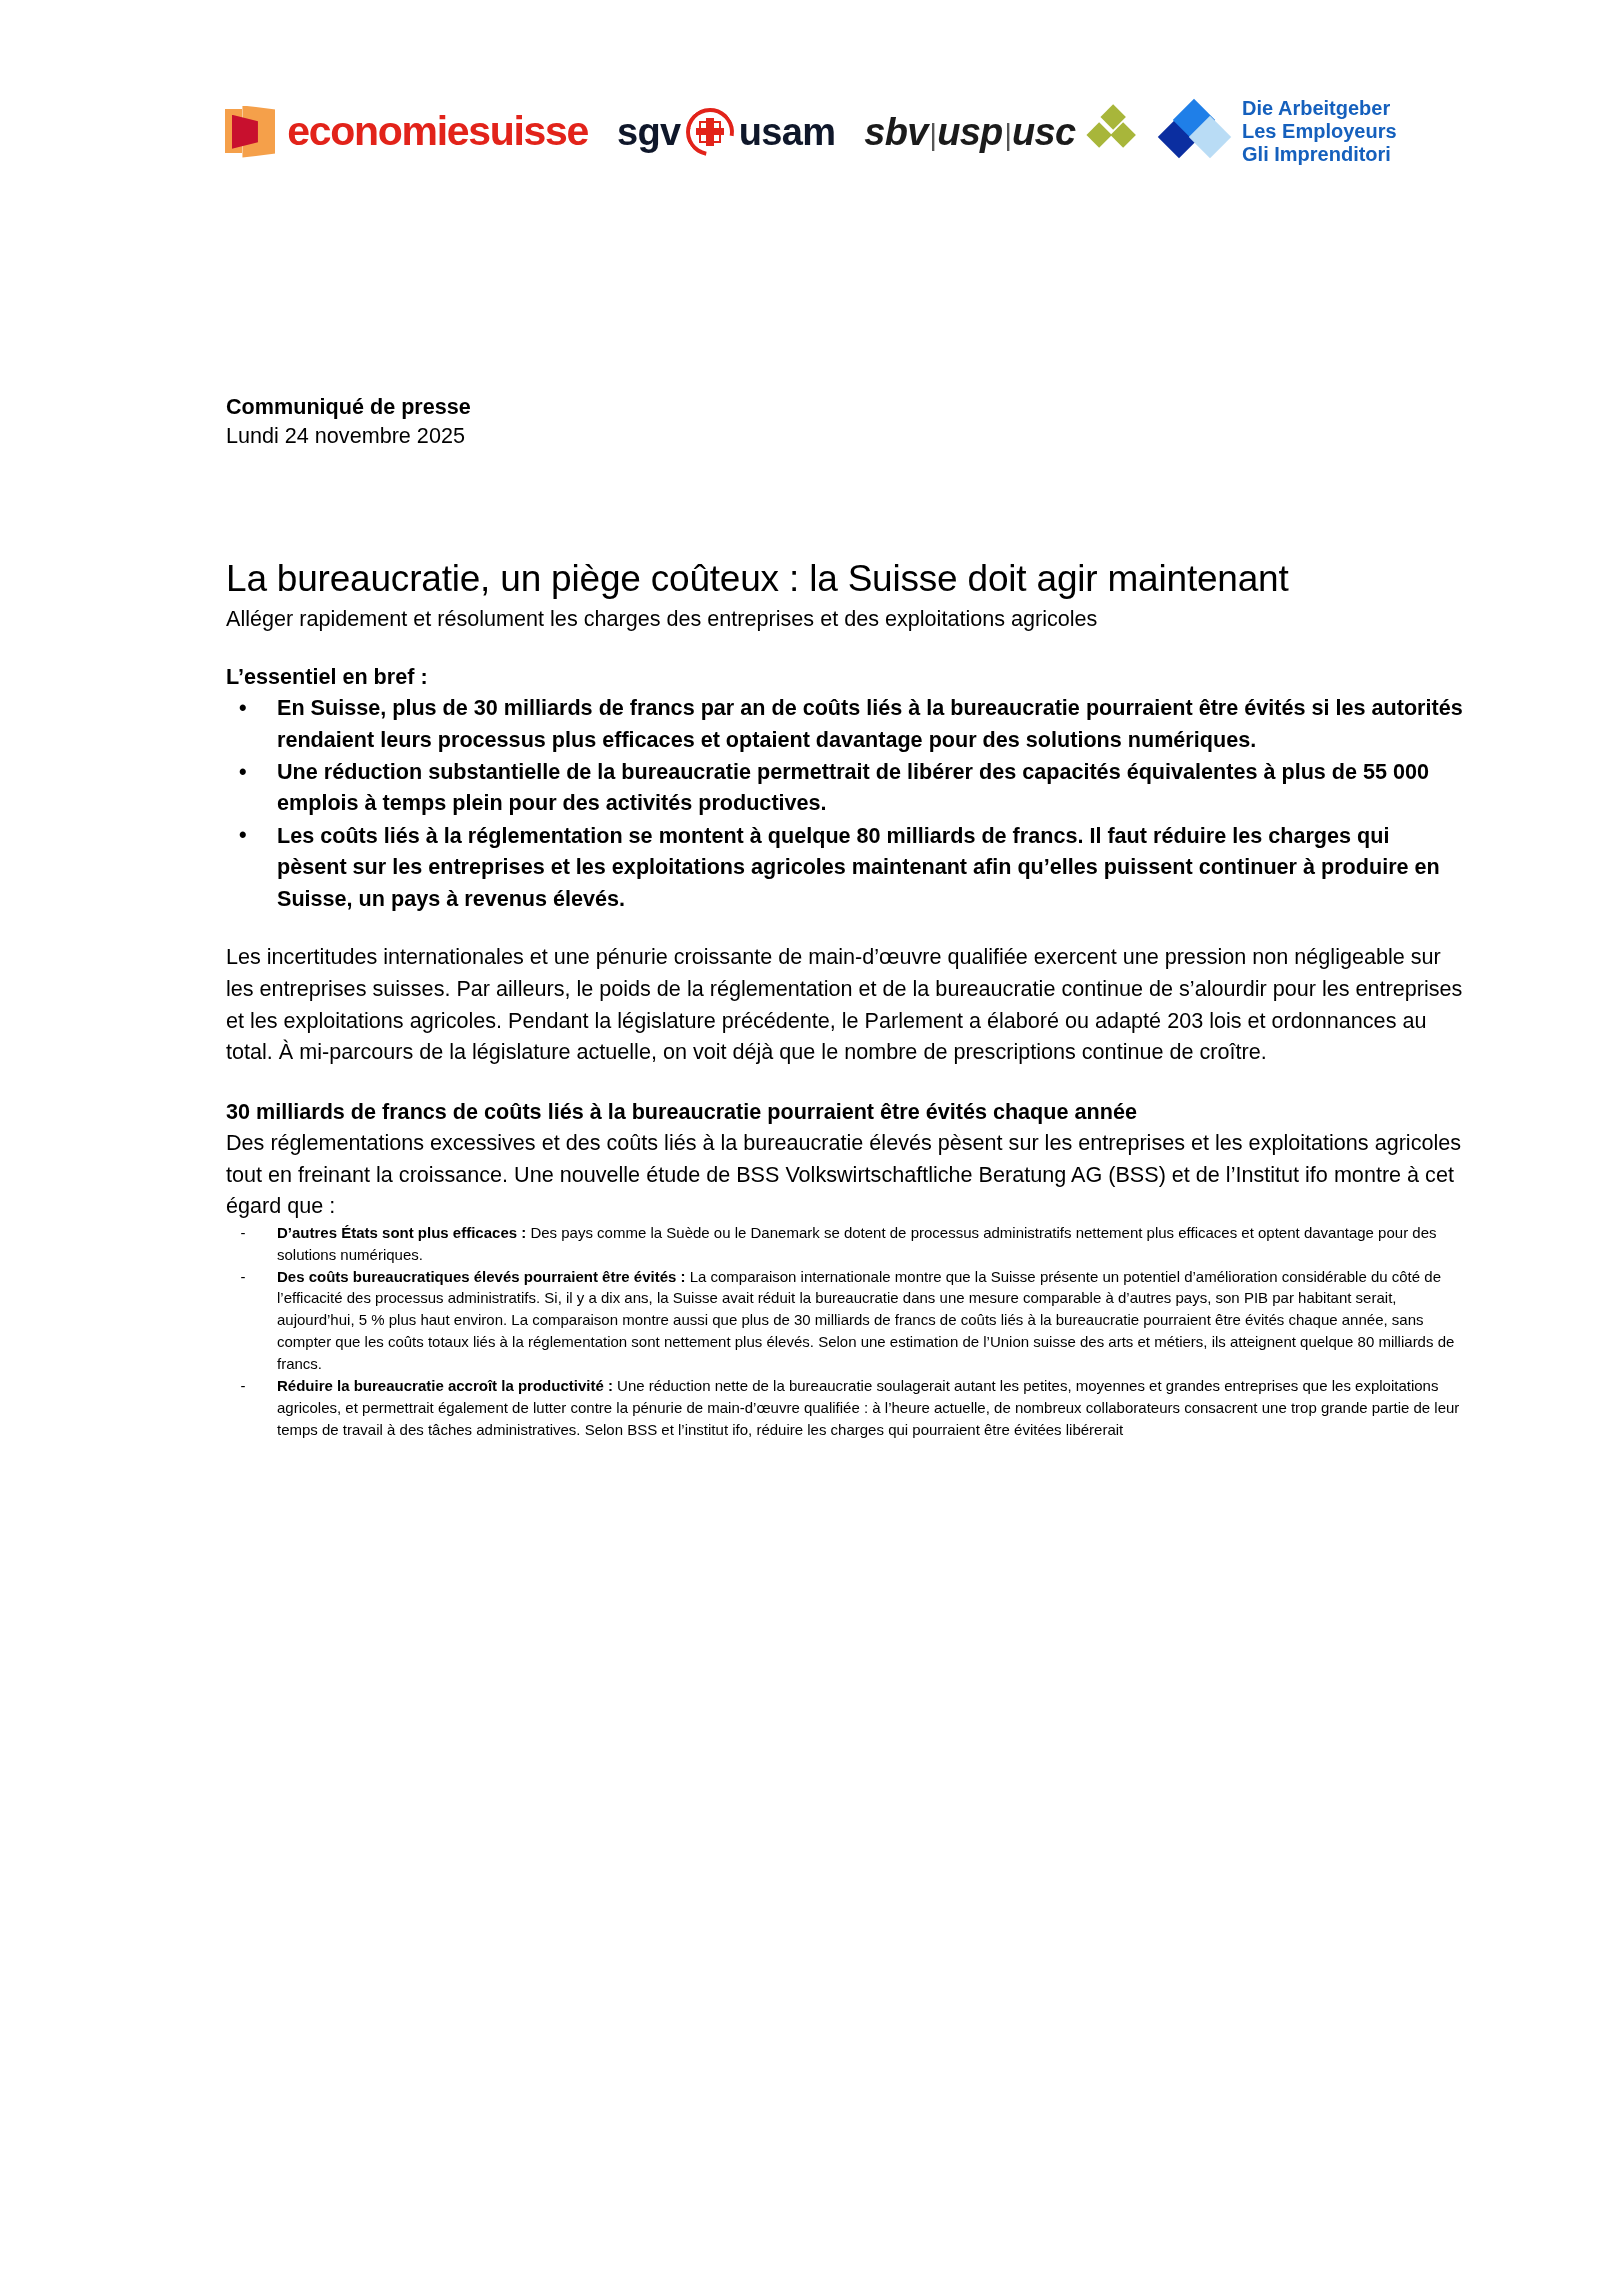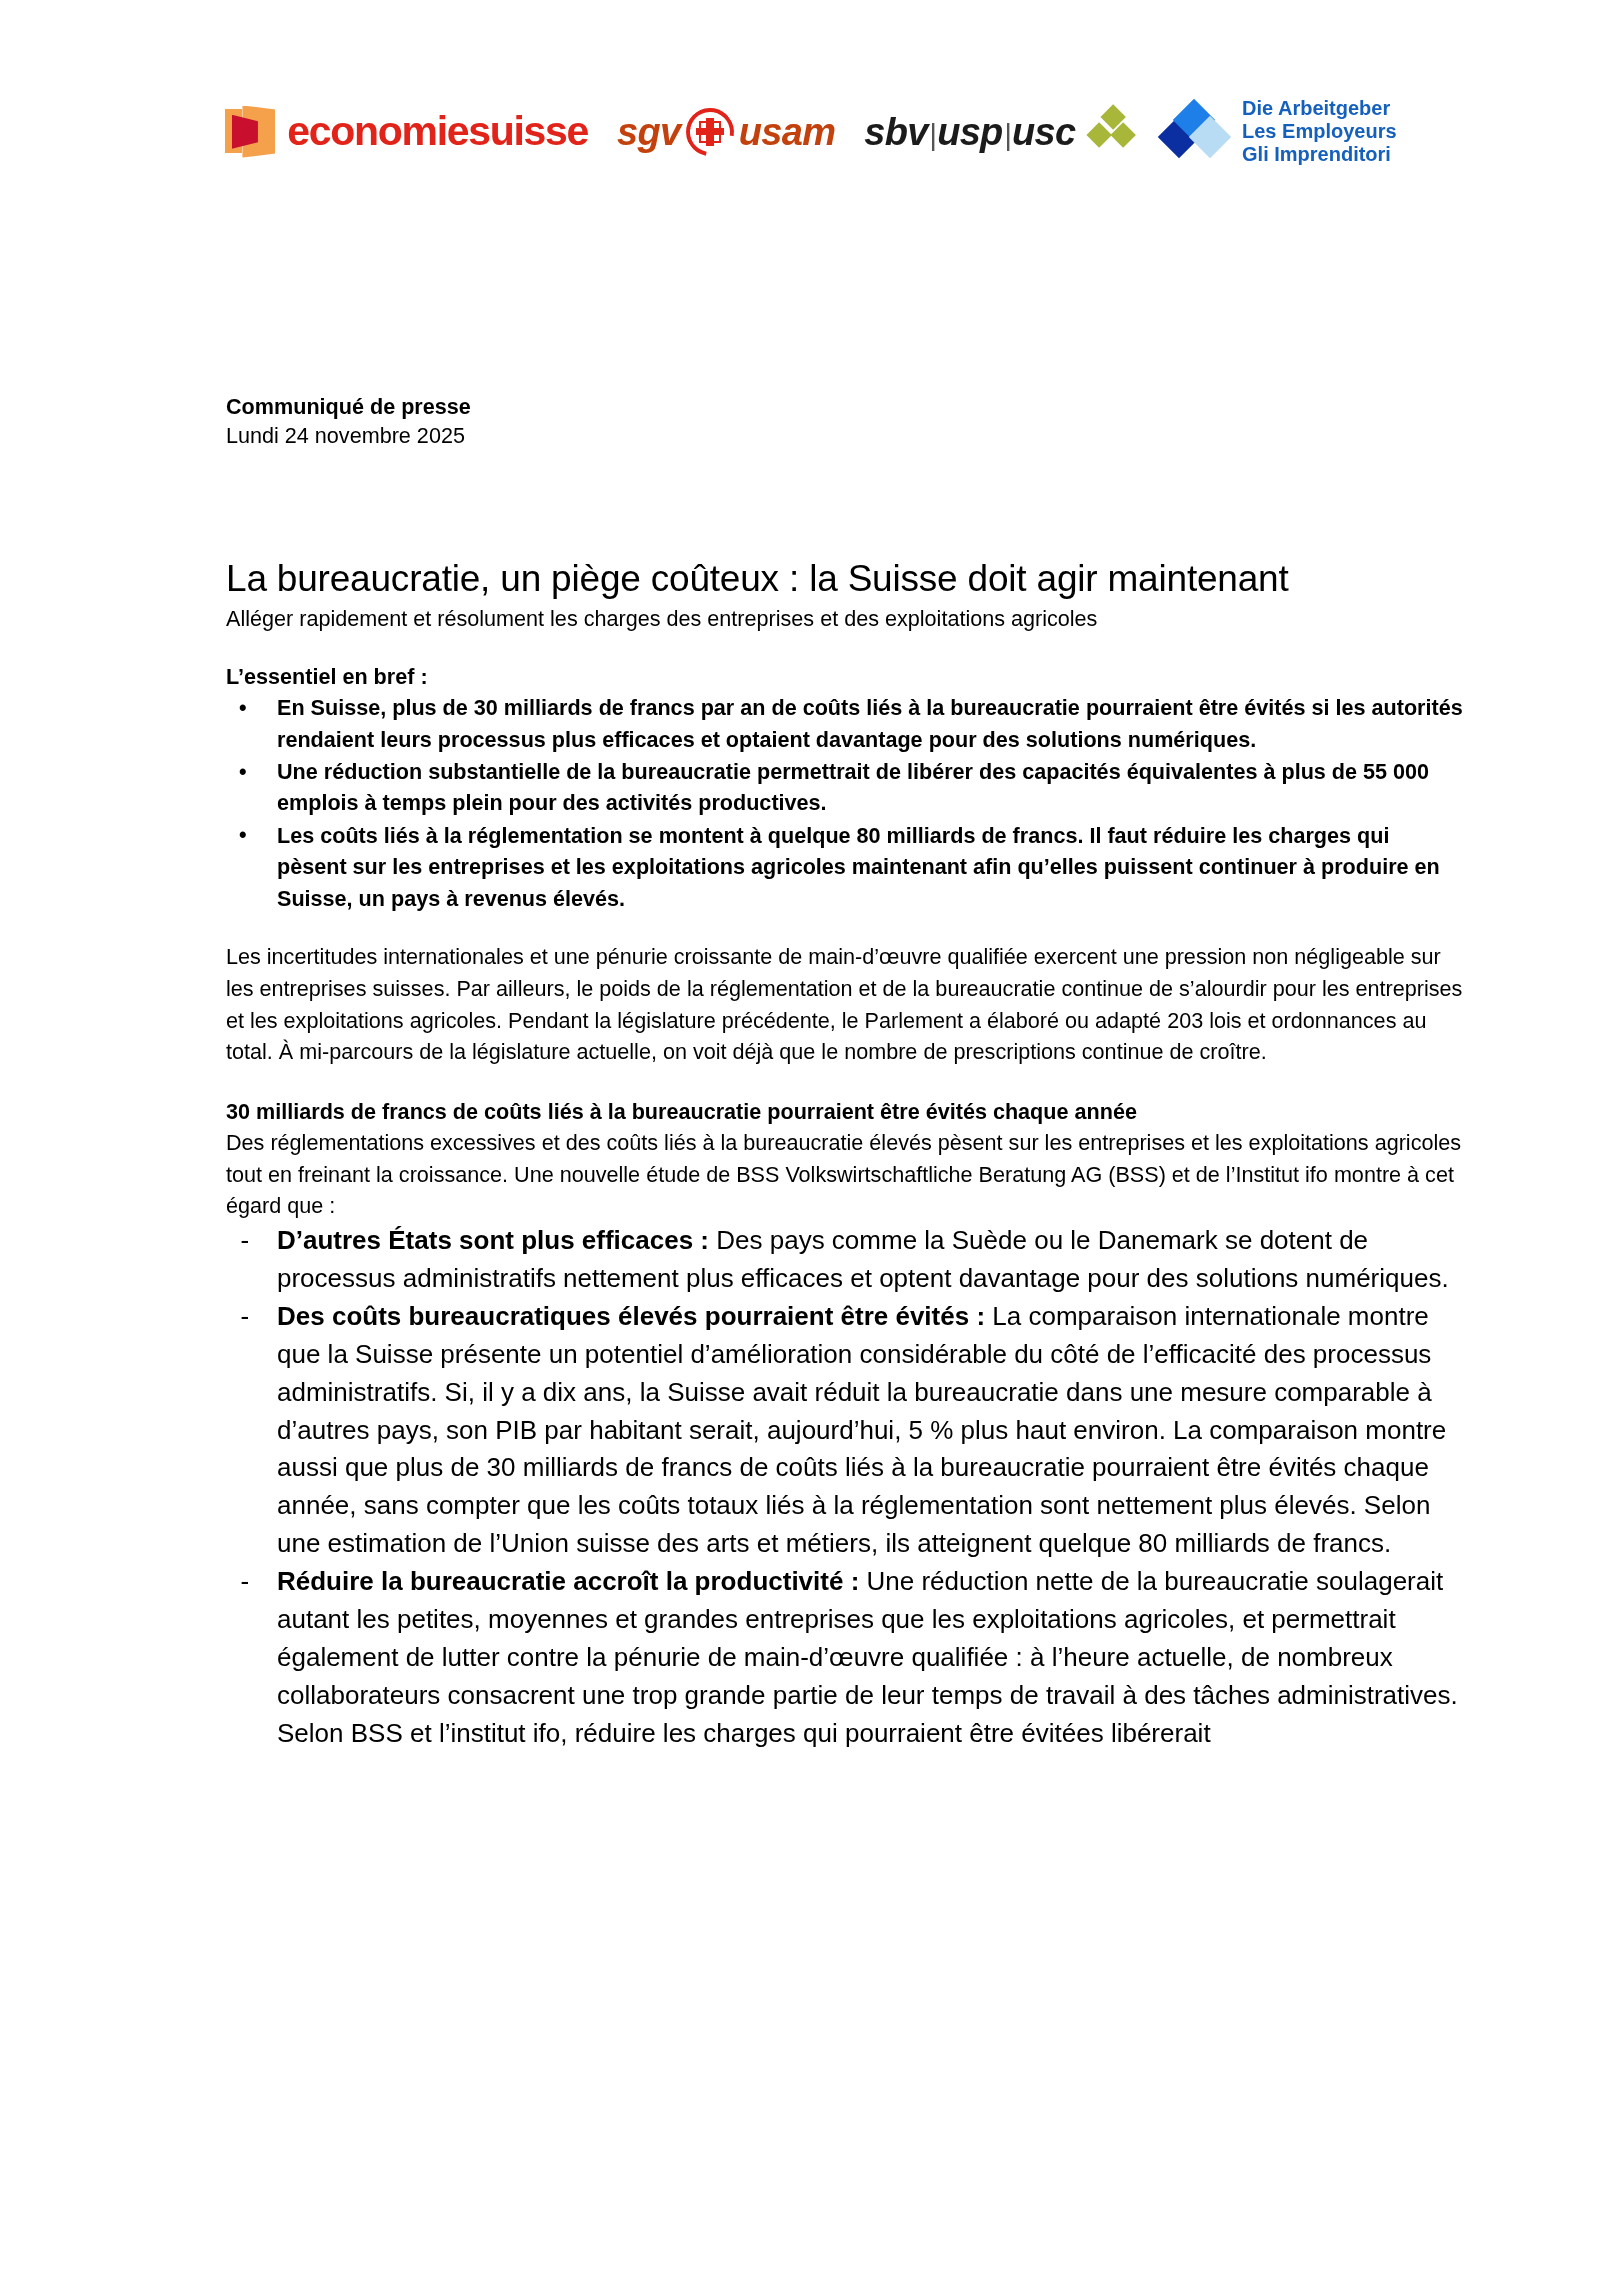--- a/index.html
+++ b/index.html
@@ -69,24 +69,23 @@
     letter-spacing: -1.3px;
     color: #e2231a;
     line-height: 1;
   }
 
   
   .logo-sgv { gap: 3.9px; align-items: center; }
   .sgv-word, .usam-word {
     font-family: "Liberation Sans", sans-serif;
     font-weight: bold;
-    font-style: italic;
     font-size: 38px;
     letter-spacing: -0.7px;
-    color: #c2410c;
+    color: #0f172a;
     line-height: 1;
   }
   .sgv-mark {
     position: relative;
     width: 48px;
     height: 48px;
     margin: 0 1.3px;
   }
   .sgv-mark .ring {
     position: absolute; inset: 0;
@@ -268,21 +267,21 @@
   }
   .section-head + p.body-para { margin-top: 0; }
 
   ul.dash-points {
     margin: 0;
     padding: 0;
     list-style: none;
   }
   ul.dash-points li {
     position: relative;
-    font-size: 26px;
+    font-size: 15px;
     line-height: 1.46;
     padding-left: 51px;
     margin: 0;
   }
   ul.dash-points li::before {
     content: "-";
     position: absolute;
     left: 14.4px;
     top: 0;
   }

